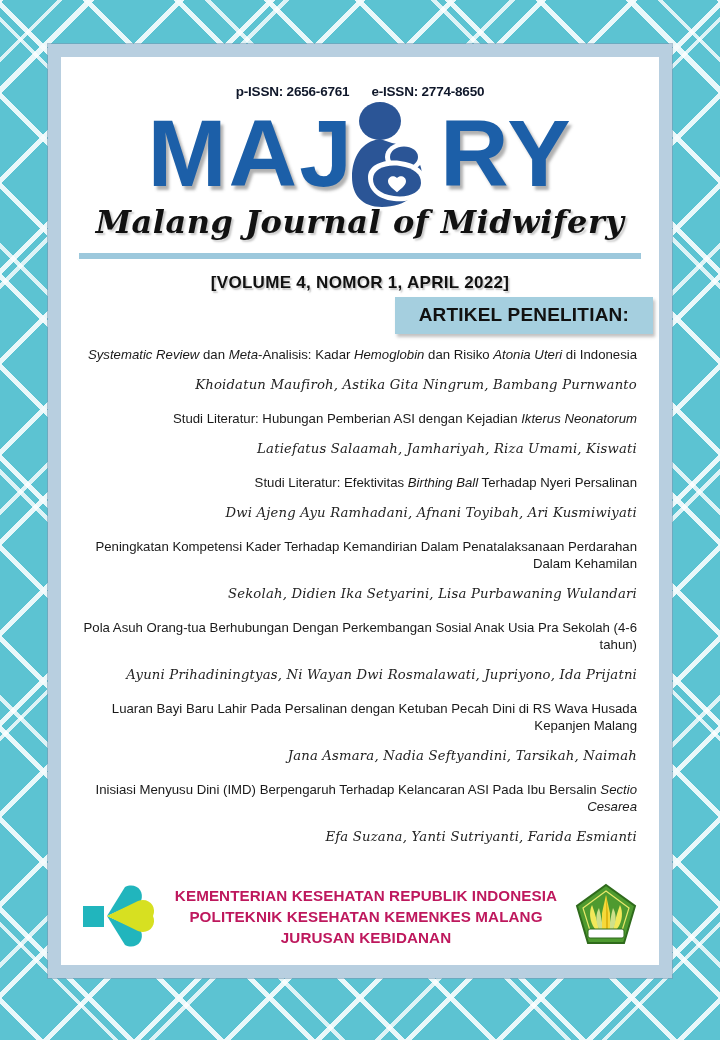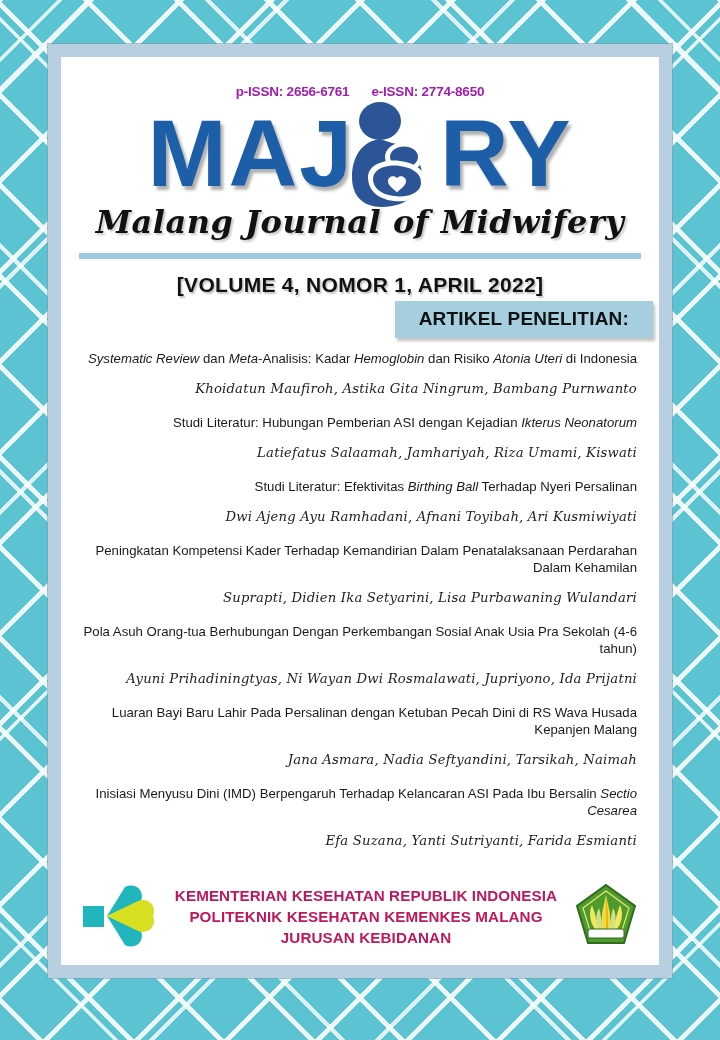--- a/index.html
+++ b/index.html
@@ -70,21 +70,21 @@
     overflow: hidden;
   }
 
   
   .issn {
     text-align: center;
     margin-top: 27px;
     font-size: 13.5px;
     font-weight: bold;
     letter-spacing: -0.2px;
-    color: #a21caf;
+    color: #0f172a;
     font-family: "Liberation Sans", sans-serif;
   }
   .issn .gap { display: inline-block; width: 22px; }
 
   
   .wordmark {
     position: relative;
     height: 96px;
     margin-top: 6px;
     text-align: center;
@@ -130,21 +130,21 @@
 
   .rule {
     height: 6px;
     background: #9cc8dc;
     margin: 12px 18px 0 18px;
   }
 
   
   .volume {
     text-align: center;
-    font-size: 21px;
+    font-size: 17px;
     font-weight: bold;
     color: #111;
     margin-top: 14px;
     letter-spacing: 0.3px;
     text-shadow: 1.5px 1.5px 1.5px rgba(140,140,140,0.5);
   }
 
   
   .band-row {
     display: flex;
@@ -258,21 +258,21 @@
         <div class="article">
           <div class="article-title">Studi Literatur:  Hubungan Pemberian ASI dengan Kejadian <i>Ikterus Neonatorum</i></div>
           <div class="article-authors">Latiefatus Salaamah, Jamhariyah, Riza Umami, Kiswati</div>
         </div>
         <div class="article">
           <div class="article-title">Studi Literatur:  Efektivitas <i>Birthing Ball</i> Terhadap Nyeri Persalinan</div>
           <div class="article-authors">Dwi Ajeng Ayu Ramhadani, Afnani Toyibah, Ari Kusmiwiyati</div>
         </div>
         <div class="article">
           <div class="article-title">Peningkatan Kompetensi Kader Terhadap Kemandirian Dalam Penatalaksanaan Perdarahan Dalam Kehamilan</div>
-          <div class="article-authors">Suprapti, Didien Ika Setyarini, Lisa Purbawaning Wulandari</div>
+          <div class="article-authors">Sekolah, Didien Ika Setyarini, Lisa Purbawaning Wulandari</div>
         </div>
         <div class="article">
           <div class="article-title">Pola  Asuh Orang-tua  Berhubungan Dengan Perkembangan Sosial Anak Usia Pra Sekolah (4-6 tahun)</div>
           <div class="article-authors">Ayuni Prihadiningtyas, Ni Wayan Dwi Rosmalawati, Jupriyono, Ida Prijatni</div>
         </div>
         <div class="article">
           <div class="article-title">Luaran  Bayi Baru Lahir Pada Persalinan dengan Ketuban Pecah Dini di RS Wava Husada Kepanjen Malang</div>
           <div class="article-authors">Jana Asmara, Nadia Seftyandini, Tarsikah, Naimah</div>
         </div>
         <div class="article">

